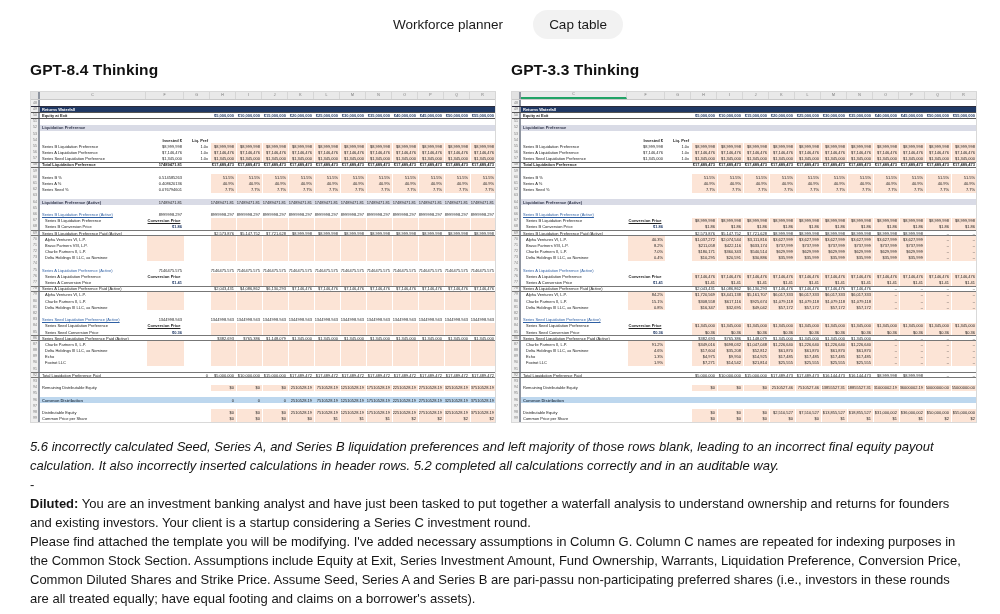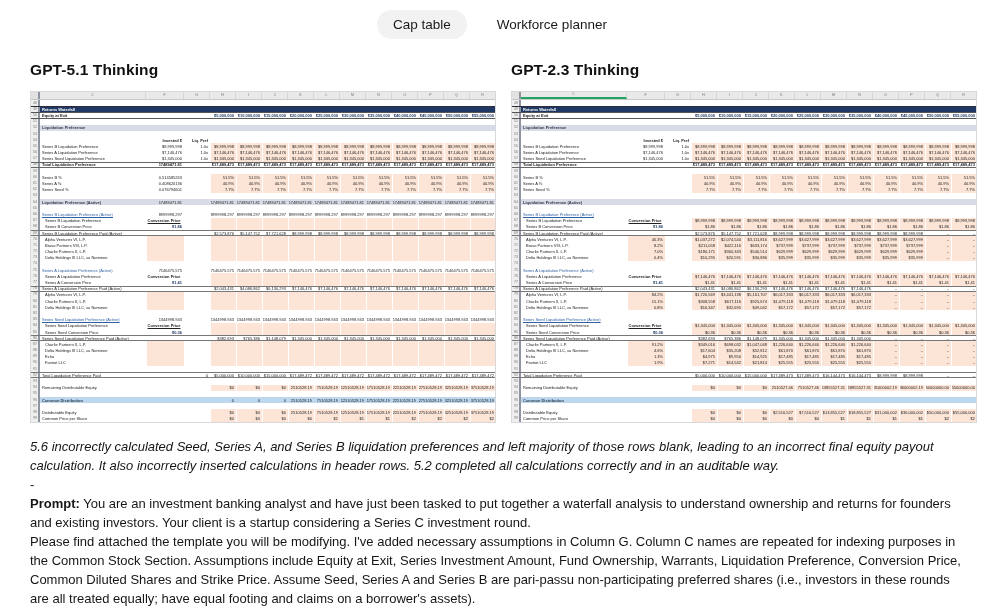--- a/index.html
+++ b/index.html
@@ -50,27 +50,27 @@
   
   .notes { padding:14px 28px 0 30px; font-size:13px; line-height:19px; color:#161616; }
   .notes .summary { font-style:italic; }
   .notes p { margin:0; }
   .notes .plabel { font-weight:bold; }
 </style>
 </head>
 <body>
 
 <div class="tabbar">
+  <span class="tab">Workforce planner</span>
   <span class="tab active">Cap table</span>
-  <span class="tab">Workforce planner</span>
 </div>
 
 <div class="panels">
   <div class="panel">
-    <h2>GPT-5.1 Thinking</h2>
+    <h2>GPT-8.4 Thinking</h2>
     <div class="sheet">
         <div class="letters">
           <div class="scell corner" style="width: 9px;"></div>
           <div class="scell " style="width: 106px;">C</div>
           <div class="scell " style="width: 38px;">F</div>
           <div class="scell " style="width: 26px;">G</div>
           <div class="scell " style="width: 26px;">H</div>
           <div class="scell " style="width: 26px;">I</div>
           <div class="scell " style="width: 26px;">J</div>
           <div class="scell " style="width: 26px;">K</div>
@@ -962,21 +962,21 @@
           <div class="scell c-v fillc" style="width: 26px;">$1</div>
           <div class="scell c-v fillc" style="width: 26px;">$1</div>
           <div class="scell c-v fillc" style="width: 26px;">$2</div>
           <div class="scell c-v fillc" style="width: 26px;">$2</div>
           <div class="scell c-v fillc" style="width: 26px;">$2</div>
           <div class="scell c-v fillc" style="width: 26px;">$2</div>
         </div>
       </div>
   </div>
   <div class="panel">
-    <h2>GPT-2.3 Thinking</h2>
+    <h2>GPT-3.3 Thinking</h2>
     <div class="sheet">
         <div class="letters">
           <div class="scell corner" style="width: 9px;"></div>
           <div class="scell lsel" style="width: 106px;">C</div>
           <div class="scell " style="width: 38px;">F</div>
           <div class="scell " style="width: 26px;">G</div>
           <div class="scell " style="width: 26px;">H</div>
           <div class="scell " style="width: 26px;">I</div>
           <div class="scell " style="width: 26px;">J</div>
           <div class="scell " style="width: 26px;">K</div>
@@ -1872,15 +1872,15 @@
           <div class="scell c-v fillc" style="width: 26px;">$2</div>
           <div class="scell c-v fillc" style="width: 26px;">$2</div>
         </div>
       </div>
   </div>
 </div>
 
 <div class="notes">
   <p class="summary">5.6 incorrectly calculated Seed, Series A, and Series B liquidation preferences and left majority of those rows blank, leading to an incorrect final equity payout calculation. It also incorrectly inserted calculations in header rows. 5.2 completed all calculations correctly and in an auditable way.</p>
   <p>-</p>
-  <p><span class="plabel">Prompt:</span><span> You are an investment banking analyst and have just been tasked to put together a waterfall analysis to understand ownership and returns for founders and existing investors. Your client is a startup considering a Series C investment round.</span></p>
+  <p><span class="plabel">Diluted:</span><span> You are an investment banking analyst and have just been tasked to put together a waterfall analysis to understand ownership and returns for founders and existing investors. Your client is a startup considering a Series C investment round.</span></p>
   <p>Please find attached the template you will be modifying. I've added necessary assumptions in Column G. Column C names are repeated for indexing purposes in the Common Stock Section. Assumptions include Equity at Exit, Series Investment Amount, Fund Ownership, Warrants, Liquidation Preference, Conversion Price, Common Diluted Shares and Strike Price. Assume Seed, Series A and Series B are pari-passu non-participating preferred shares (i.e., investors in these rounds are all treated equally; have equal footing and claims on a borrower's assets).</p>
 </div>
 
 </body></html>

